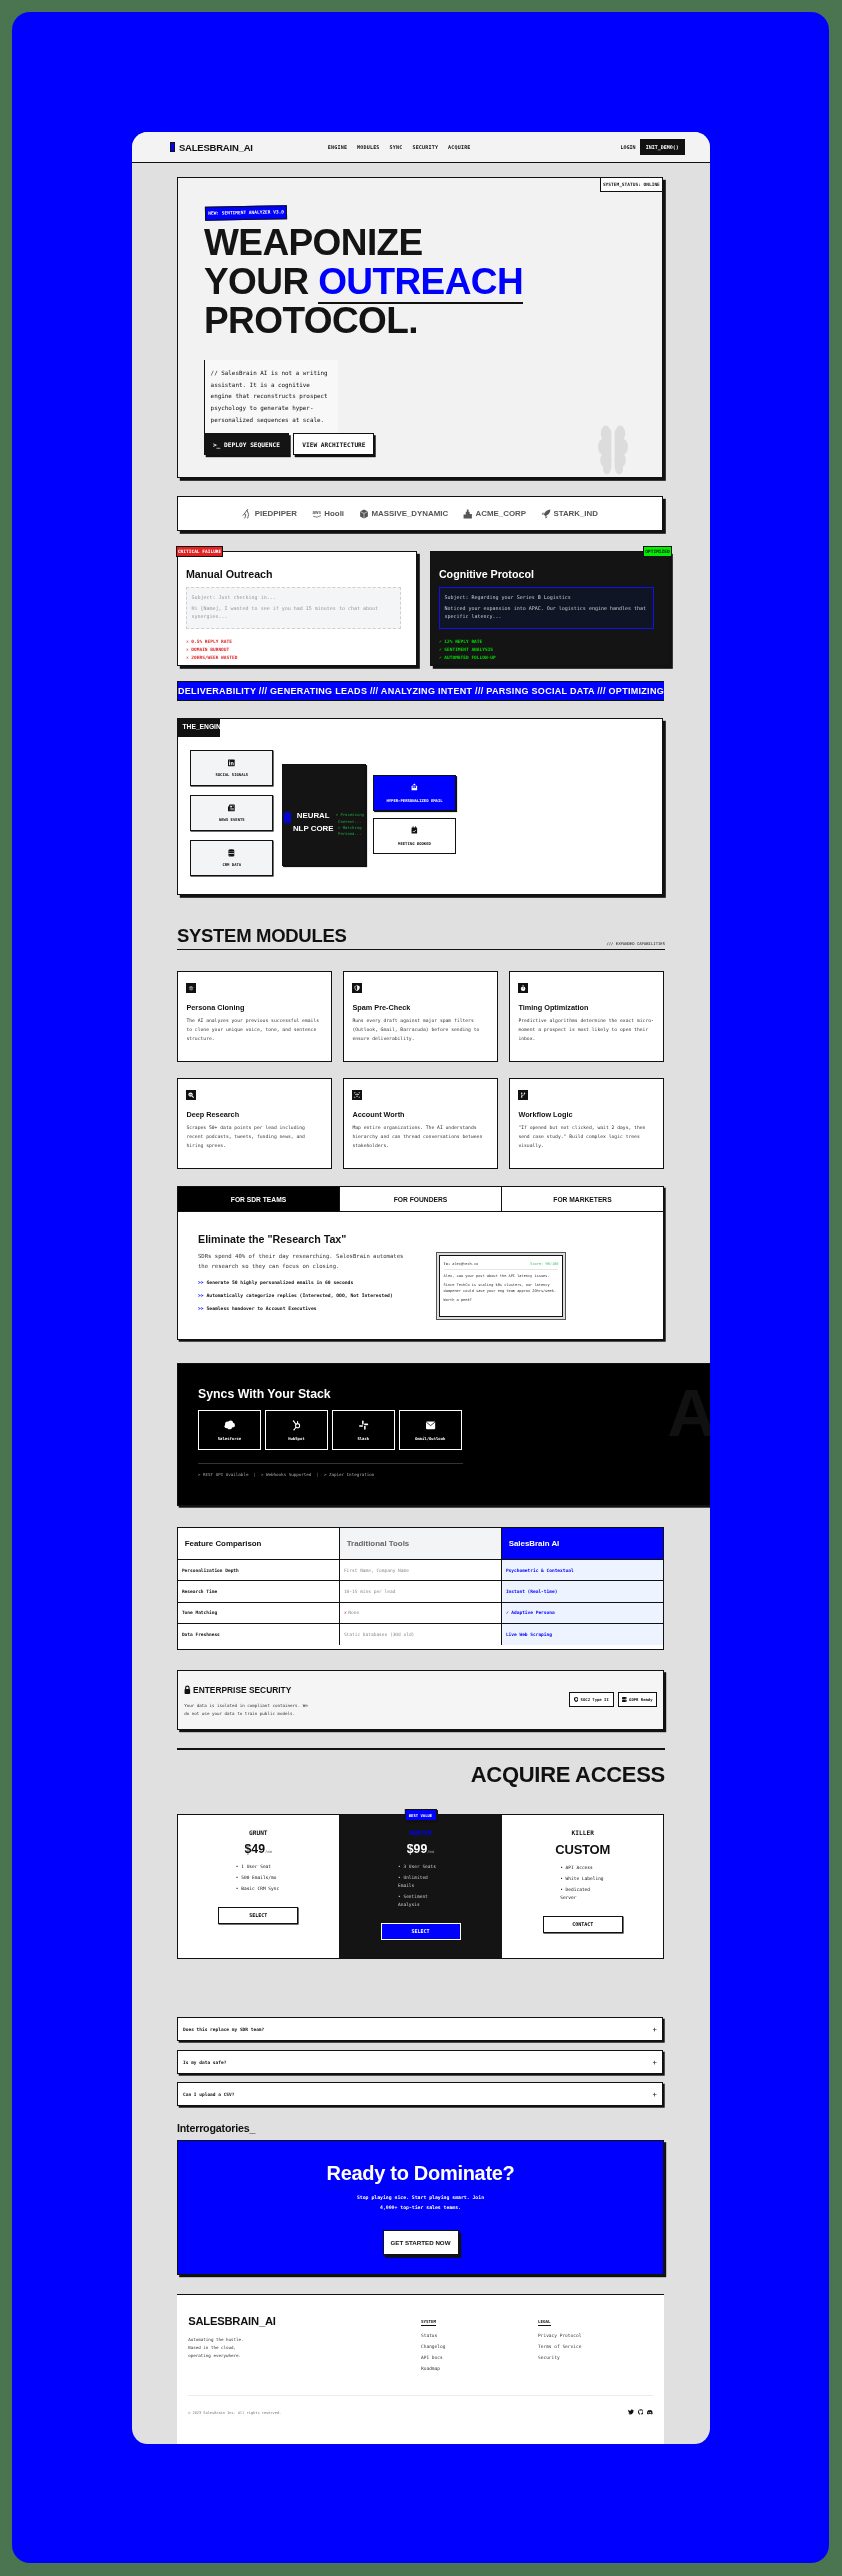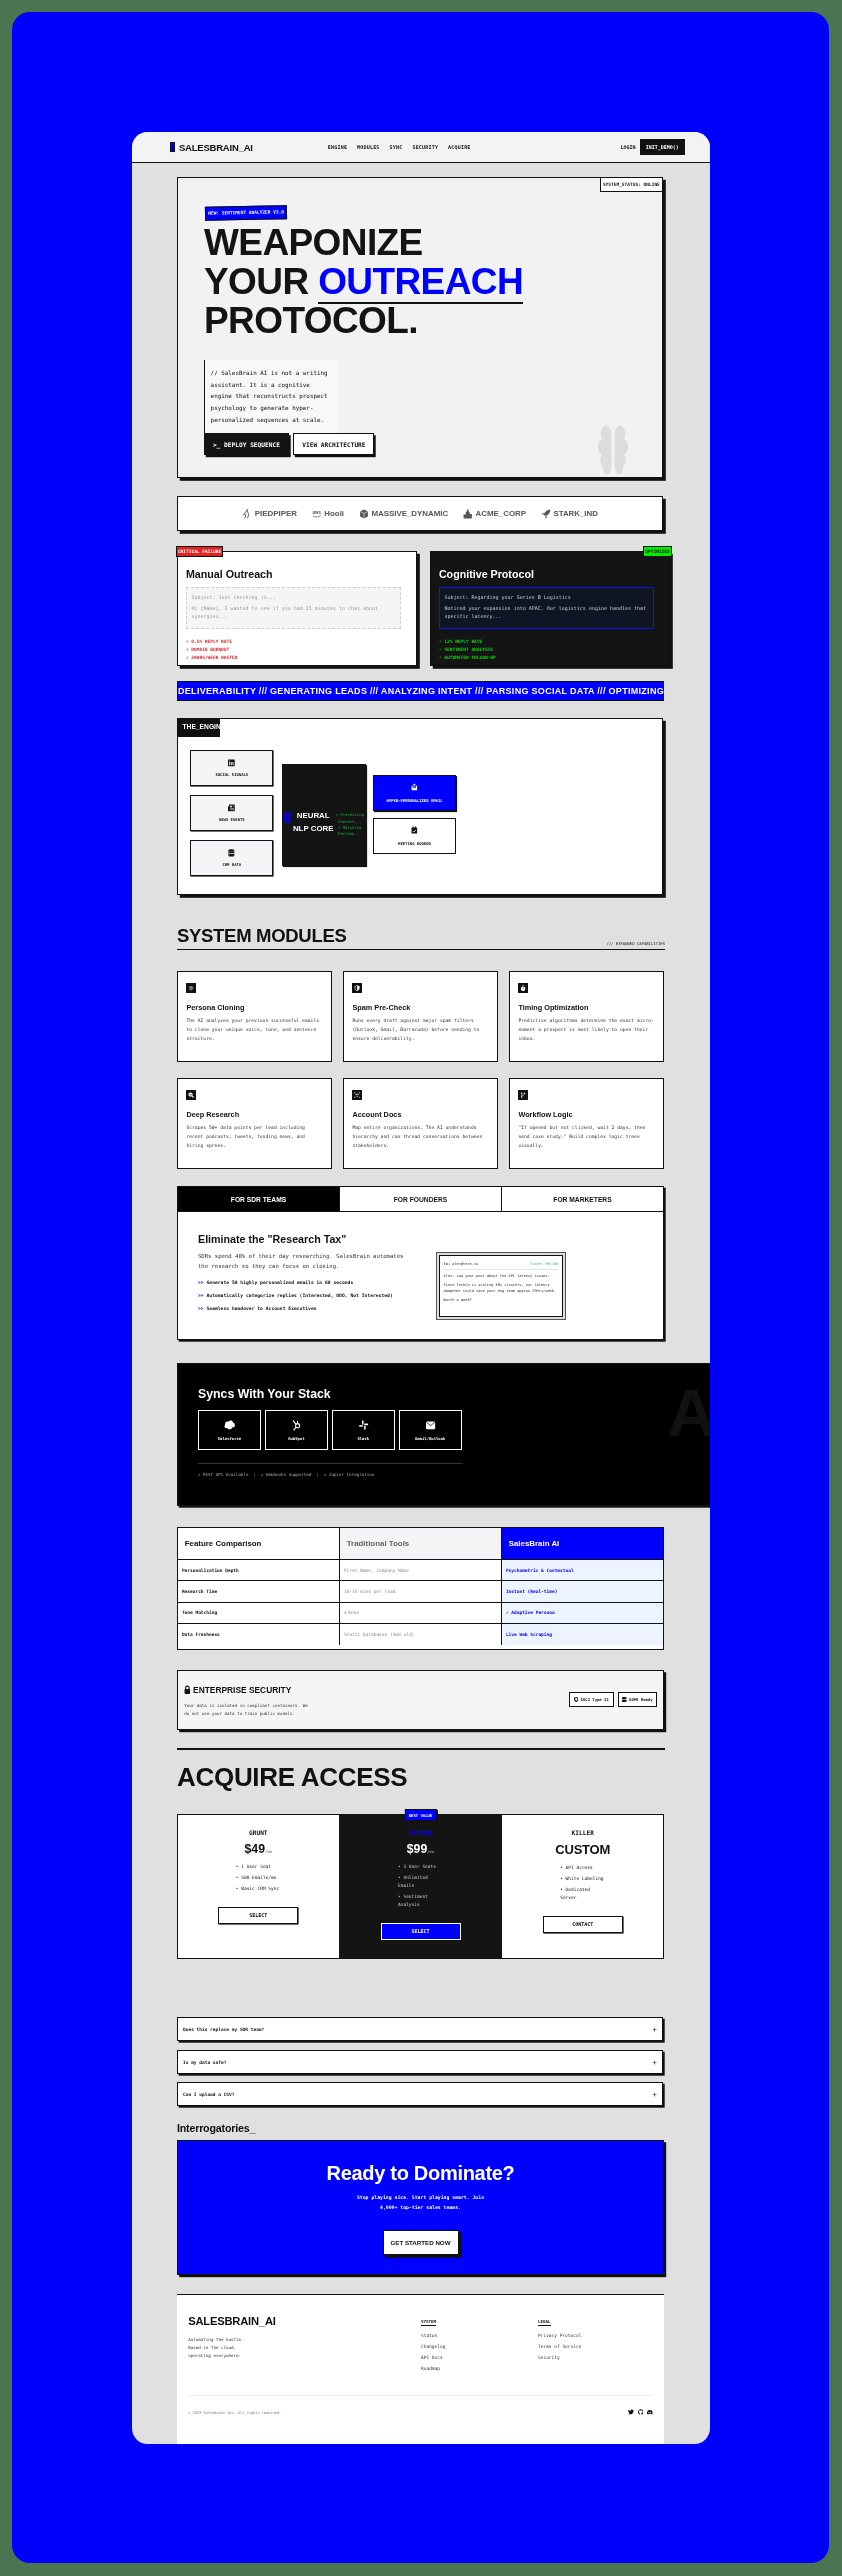--- a/index.html
+++ b/index.html
@@ -130,21 +130,21 @@
   .security { left: 45px; top: 1538px; width: 487px; height: 60px; background: #f5f5f5; box-shadow: 2.2px 2.2px 0 #111; }
   .security h3 { position: absolute; left: 6.2px; top: 13.5px; font-size: 8.4px; font-weight: 900; display: flex; align-items: center; gap: 2.2px; }
   .security h3 svg { width: 6.7px; height: 9px; }
   .security p { position: absolute; left: 6.2px; top: 31px; width: 129px; font-size: 4.2px; line-height: 8.4px; color: #333; }
   .sec-badges { position: absolute; right: 5.6px; top: 21px; display: flex; gap: 3.9px; }
   .sec-badge { background: #fff; border: 1.1px solid #111; font-size: 3.9px; font-weight: 700; padding: 3.9px 3.9px; display: flex; align-items: center; gap: 2.2px; }
   .sec-badge svg { width: 4.5px; height: 5px; }
   .rule { position: absolute; left: 45px; width: 488px; height: 1.7px; background: #111; }
 
   
-  .acquire { position: absolute; left: 45px; top: 1630px; width: 488px; text-align: left; font-size: 26px; font-weight: 900; letter-spacing: -0.3px; }
+  .acquire { position: absolute; left: 45px; top: 1630px; width: 488px; text-align: right; font-size: 22px; font-weight: 900; letter-spacing: -0.3px; }
   .pricing-wrap { position: absolute; left: 45px; top: 1684px; width: 487px; height: 145px; border: 1.7px solid #111; display: flex; background: #111; }
   .plan { position: relative; flex: 1; background: #fff; display: flex; flex-direction: column; align-items: center; padding-top: 13.5px; }
   .plan.mid { background: #141414; color: #fff; flex: 1.02; }
   .plan.mid .plan-name { color: #0000ff; }
   .plan-name { font-size: 6.2px; font-weight: 700; margin-bottom: 6.7px; }
   .plan-price { font-size: 12.3px; font-weight: 900; margin-bottom: 6.7px; }
   .plan-price small { font-size: 3.9px; font-weight: 400; color: #666; }
   .plan.mid .plan-price small { color: #aaa; }
   .plan-price.custom { font-size: 13px; letter-spacing: -0.2px; }
   .plan ul { list-style: none; font-size: 4.5px; line-height: 7.9px; margin-bottom: 10px; width: 45px; }
@@ -424,21 +424,21 @@
   <div class="card mod" style="left:211px; top:946px;">
     <div class="mod-icon">
         <svg viewBox="0 0 11 11">
           <path d="M0.5 3 V0.5 H3 M8 0.5 H10.5 V3 M10.5 8 V10.5 H8 M3 10.5 H0.5 V8" stroke="#fff" stroke-width="0.9" fill="none"></path>
           <circle cx="5.5" cy="4" r="1.2" fill="#fff"></circle>
           <circle cx="3.2" cy="4.6" r="0.9" fill="#fff"></circle>
           <circle cx="7.8" cy="4.6" r="0.9" fill="#fff"></circle>
           <path d="M3.5 8 C3.5 6 7.5 6 7.5 8 Z" fill="#fff"></path>
         </svg>
       </div>
-    <h4>Account Docs</h4>
+    <h4>Account Worth</h4>
     <p class="mono">Map entire organizations. The AI understands hierarchy and can thread conversations between stakeholders.</p>
   </div>
   <div class="card mod" style="left:377px; top:946px;">
     <div class="mod-icon">
         <svg viewBox="0 0 11 11">
           <circle cx="3" cy="2" r="1.3" fill="#fff"></circle>
           <circle cx="3" cy="9" r="1.3" fill="#fff"></circle>
           <circle cx="8" cy="2" r="1.3" fill="#fff"></circle>
           <path d="M3 2 V9 M8 2 V4 C8 6 3 5.5 3 7.5" stroke="#fff" stroke-width="1" fill="none"></path>
         </svg>

